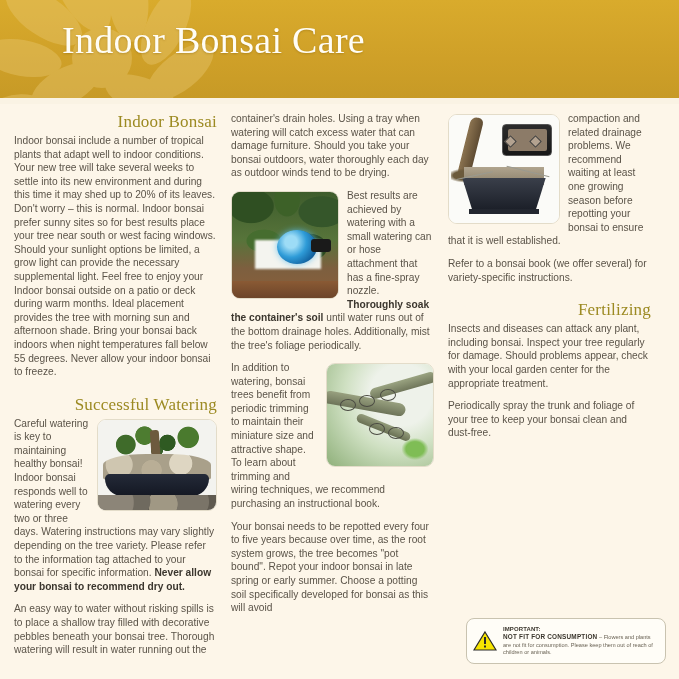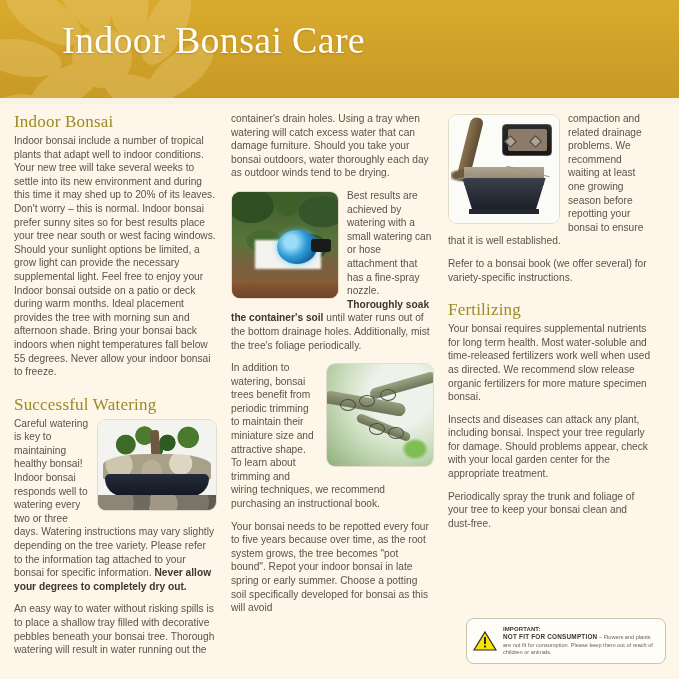--- a/index.html
+++ b/index.html
@@ -52,20 +52,21 @@
   }
   .col { width: 203px; position: relative; }
 
   h2.sec {
     font-family: "Liberation Serif", serif;
     font-size: 17px;
     font-weight: normal;
     color: #9c8a22;
     margin: 0 0 2px 0;
     letter-spacing: .2px;
+    text-align: right;
   }
   h2.sec.gap { margin-top: 16px; }
 
   p.body {
     margin: 0 0 9px 0;
     font-size: 10.2px;
     line-height: 13.6px;
     color: #5a5348;
     text-align: left;
   }
@@ -229,21 +230,21 @@
 
       <div class="photo ph-pot fl-right">
         <div class="sky"></div>
           <div class="foliage"></div>
           <div class="trunk"></div>
         <div class="soil"></div>
           <div class="bowl"></div>
           <div class="pebbles"></div>
       </div>
 
-      <p class="body"><span>Careful watering is key to maintaining healthy bonsai! Indoor bonsai responds well to watering every two or three days. Watering instructions may vary slightly depending on the tree variety. Please refer to the information tag attached to your bonsai for specific information. </span><b class="em">Never allow your degrees to completely dry out.</b></p>
+      <p class="body"><span>Careful watering is key to maintaining healthy bonsai! Indoor bonsai responds well to watering every two or three days. Watering instructions may vary slightly depending on the tree variety. Please refer to the information tag attached to your bonsai for specific information. </span><b class="em">Never allow your bonsai to recommend dry out.</b></p>
 
       <p class="body">An easy way to water without risking spills is to place a shallow tray filled with decorative pebbles beneath your bonsai tree. Thorough watering will result in water running out the</p>
     </div>
 
     <div class="col">
       <p class="body">container's drain holes. Using a tray when watering will catch excess water that can damage furniture. Should you take your bonsai outdoors, water thoroughly each day as outdoor winds tend to be drying.</p>
 
       <div class="photo ph-hose fl-left">
         <div class="bg"></div>
           <div class="leaves"></div>
@@ -284,21 +285,20 @@
           <div class="potbody"></div>
           <div class="feet"></div>
         <div class="lead" style="left:6%;top:56%;width:34%;transform:rotate(-12deg)"></div>
         <div class="lead" style="left:52%;top:52%;width:40%;transform:rotate(14deg)"></div>
       </div>
 
       <p class="body">compaction and related drainage problems. We recommend waiting at least one growing season before repotting your bonsai to ensure that it is well established.</p>
       <p class="body">Refer to a bonsai book (we offer several) for variety-specific instructions.</p>
 
       <h2 class="sec gap">Fertilizing</h2>
-      <p class="body">Your bonsai requires supplemental nutrients for long term health. Most water-soluble and time-released fertilizers work well when used as directed. We recommend slow release organic fertilizers for more mature specimen bonsai.</p>
 
       <p class="body">Insects and diseases can attack any plant, including bonsai. Inspect your tree regularly for damage. Should problems appear, check with your local garden center for the appropriate treatment.</p>
       <p class="body">Periodically spray the trunk and foliage of your tree to keep your bonsai clean and dust-free.</p>
     </div>
 
   </div>
 </div>
 
 <div class="warn">
   <svg class="warn-tri" width="24" height="22" viewBox="0 0 24 22">

